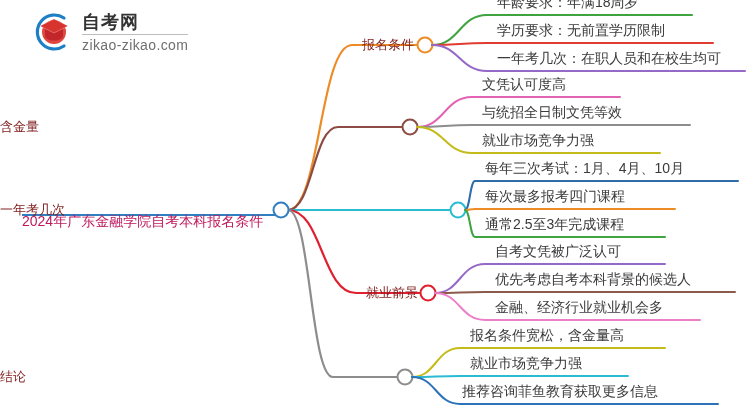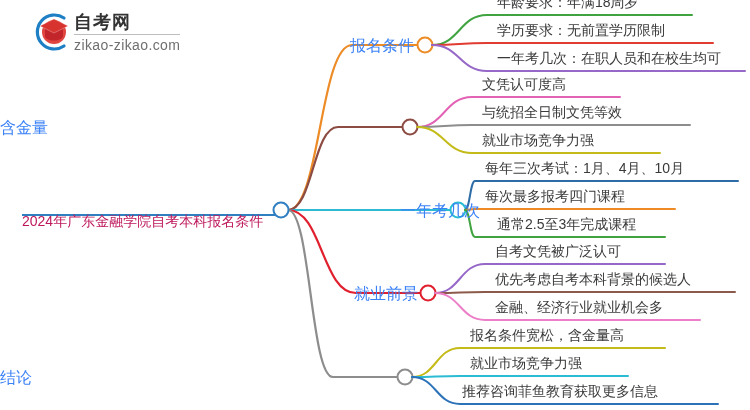--- a/index.html
+++ b/index.html
@@ -18,20 +18,21 @@
 
   
   #logo {
     position: absolute;
     left: 30px;
     top: 8px;
     width: 170px;
     height: 48px;
     display: flex;
     align-items: center;
+    gap: 8px;
   }
   #logo-mark {
     position: relative;
     width: 44px;
     height: 44px;
     flex: 0 0 44px;
   }
   #logo-text {
     display: flex;
     flex-direction: column;
@@ -72,22 +73,22 @@
     line-height: 1;
   }
   #root-label {
     font-size: 14px;
     color: #be185d;
     left: 22px;
     top: 197px;
     margin-top: 17px;
   }
   .branch-label {
-    font-size: 16px;
-    color: #3b82f6;
+    font-size: 13px;
+    color: #7f1d1d;
   }
   .leaf-label {
     font-size: 14px;
     color: #3a3a3a;
   }
 </style>
 </head>
 <body>
 
 <div id="logo">
@@ -142,22 +143,22 @@
     <div class="node-label leaf-label" style="left: 497px; top: -5px;">年龄要求：年满18周岁</div>
     <div class="node-label leaf-label" style="left: 497px; top: 23px;">学历要求：无前置学历限制</div>
     <div class="node-label leaf-label" style="left: 497px; top: 51px;">一年考几次：在职人员和在校生均可</div>
     <div class="node-label branch-label" style="left: 0px; top: 38px; width: 414px; text-align: right;">报名条件</div>
     <div class="node-label leaf-label" style="left: 482px; top: 77px;">文凭认可度高</div>
     <div class="node-label leaf-label" style="left: 482px; top: 105px;">与统招全日制文凭等效</div>
     <div class="node-label leaf-label" style="left: 482px; top: 133px;">就业市场竞争力强</div>
     <div class="node-label branch-label" style="left: 0px; top: 120px; width: 400px; text-align: left;">含金量</div>
     <div class="node-label leaf-label" style="left: 485px; top: 161px;">每年三次考试：1月、4月、10月</div>
     <div class="node-label leaf-label" style="left: 485px; top: 189px;">每次最多报考四门课程</div>
-    <div class="node-label leaf-label" style="left: 485px; top: 217px; margin-left: 12px;">通常2.5至3年完成课程</div>
-    <div class="node-label branch-label" style="left: 0px; top: 203px; width: 448px; text-align: right; padding-left: 32px;">一年考几次</div>
+    <div class="node-label leaf-label" style="left: 485px; top: 217px;">通常2.5至3年完成课程</div>
+    <div class="node-label branch-label" style="left: 0px; top: 203px; width: 448px; ">一年考几次</div>
     <div class="node-label leaf-label" style="left: 495px; top: 244px;">自考文凭被广泛认可</div>
     <div class="node-label leaf-label" style="left: 495px; top: 272px;">优先考虑自考本科背景的候选人</div>
     <div class="node-label leaf-label" style="left: 495px; top: 300px;">金融、经济行业就业机会多</div>
     <div class="node-label branch-label" style="left: 0px; top: 286px; width: 418px; text-align: right;">就业前景</div>
     <div class="node-label leaf-label" style="left: 470px; top: 328px;">报名条件宽松，含金量高</div>
     <div class="node-label leaf-label" style="left: 470px; top: 356px;">就业市场竞争力强</div>
     <div class="node-label leaf-label" style="left: 462px; top: 384px;">推荐咨询菲鱼教育获取更多信息</div>
     <div class="node-label branch-label" style="left: 0px; top: 370px; width: 395px; text-align: left;">结论</div>
   </div>
 

